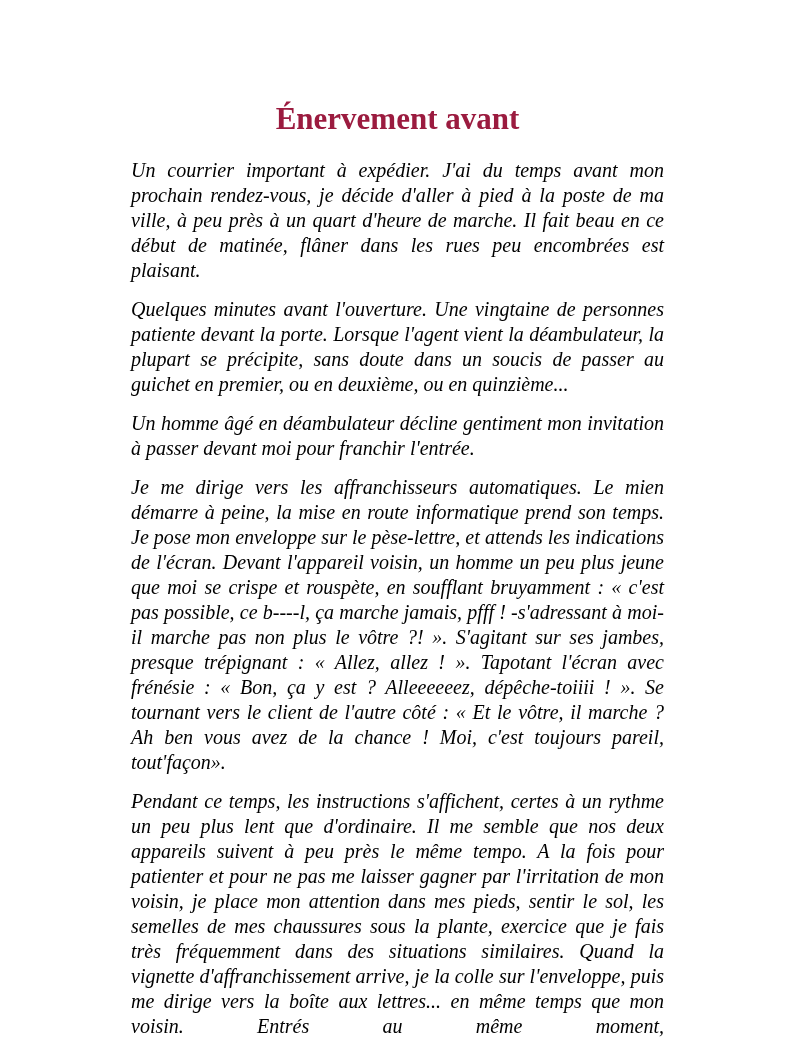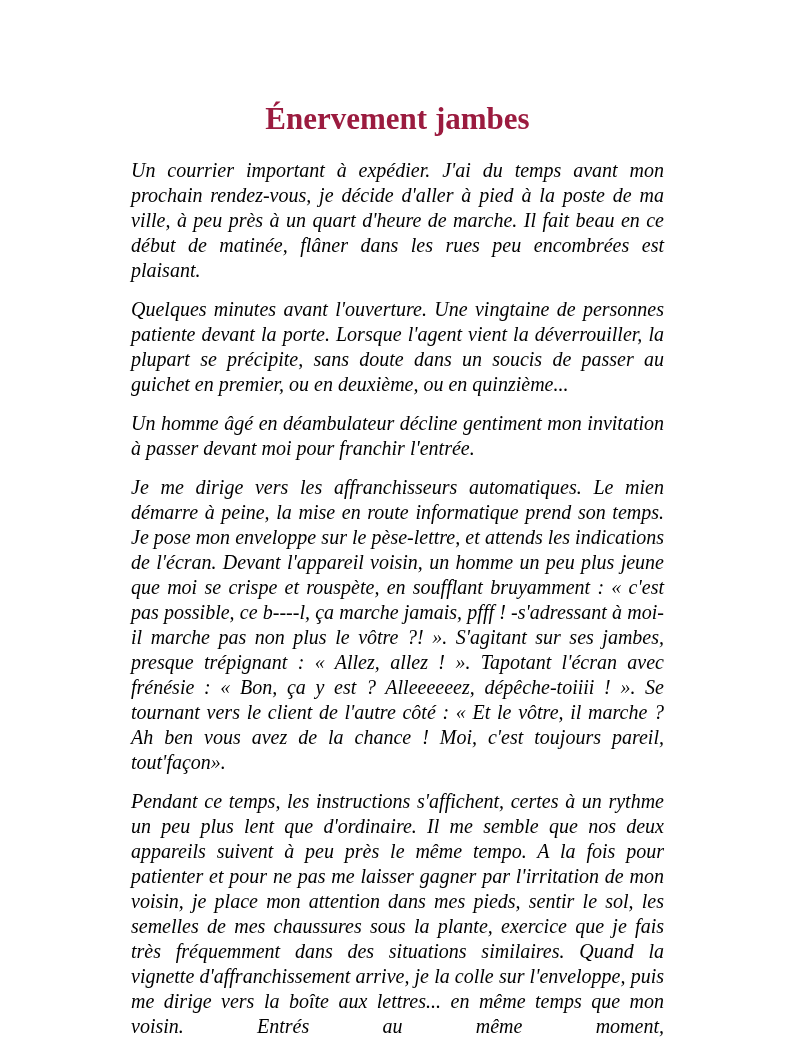--- a/index.html
+++ b/index.html
@@ -58,23 +58,23 @@
       width: 795px;
       text-align: center;
       font-size: 12px;
       color: #888888;
     }
   </style>
 </head>
 <body>
 
 <div class="page">
-  <h1 class="title">Énervement jambes</h1>
+  <h1 class="title">Énervement avant</h1>
 
   <div class="body-text">
     <p class="para">Un courrier important à expédier. J'ai du temps avant mon prochain rendez-vous, je décide d'aller à pied à la poste de ma ville, à peu près à un quart d'heure de marche. Il fait beau en ce début de matinée, flâner dans les rues peu encombrées est plaisant.</p>
-    <p class="para">Quelques minutes avant l'ouverture. Une vingtaine de personnes patiente devant la porte. Lorsque l'agent vient la déverrouiller, la plupart se précipite, sans doute dans un soucis de passer au guichet en premier, ou en deuxième, ou en quinzième...</p>
+    <p class="para">Quelques minutes avant l'ouverture. Une vingtaine de personnes patiente devant la porte. Lorsque l'agent vient la déambulateur, la plupart se précipite, sans doute dans un soucis de passer au guichet en premier, ou en deuxième, ou en quinzième...</p>
     <p class="para">Un homme âgé en déambulateur décline gentiment mon invitation à passer devant moi pour franchir l'entrée.</p>
     <p class="para">Je me dirige vers les affranchisseurs automatiques. Le mien démarre à peine, la mise en route informatique prend son temps. Je pose mon enveloppe sur le pèse-lettre, et attends les indications de l'écran. Devant l'appareil voisin, un homme un peu plus jeune que moi se crispe et rouspète, en soufflant bruyamment : « c'est pas possible, ce b----l, ça marche jamais, pfff ! -s'adressant à moi- il marche pas non plus le vôtre ?! ». S'agitant sur ses jambes, presque trépignant : « Allez, allez ! ». Tapotant l'écran avec frénésie : « Bon, ça y est ? Alleeeeeez, dépêche-toiiii ! ». Se tournant vers le client de l'autre côté : « Et le vôtre, il marche ? Ah ben vous avez de la chance ! Moi, c'est toujours pareil, tout'façon».</p>
     <p class="para para-last">Pendant ce temps, les instructions s'affichent, certes à un rythme un peu plus lent que d'ordinaire. Il me semble que nos deux appareils suivent à peu près le même tempo. A la fois pour patienter et pour ne pas me laisser gagner par l'irritation de mon voisin, je place mon attention dans mes pieds, sentir le sol, les semelles de mes chaussures sous la plante, exercice que je fais très fréquemment dans des situations similaires. Quand la vignette d'affranchissement arrive, je la colle sur l'enveloppe, puis me dirige vers la boîte aux lettres... en même temps que mon voisin. Entrés au même moment,</p>
   </div>
 
 </div>
 
 </body></html>

